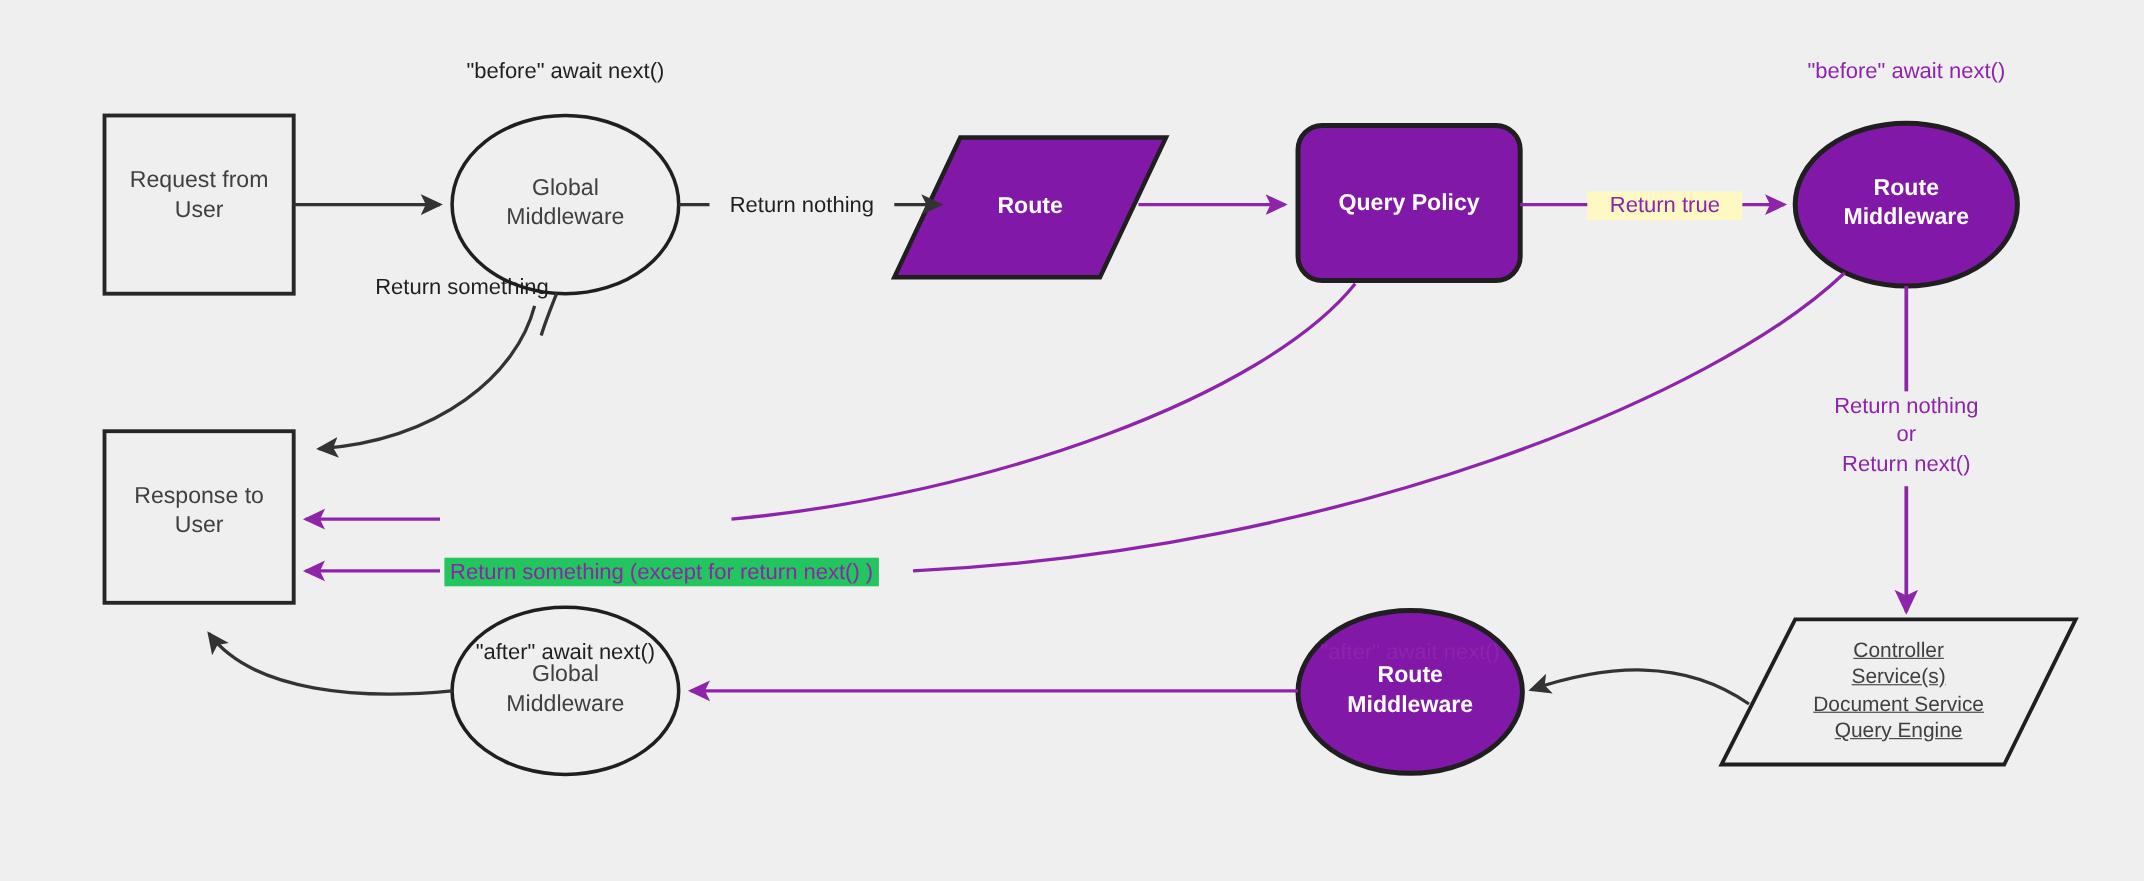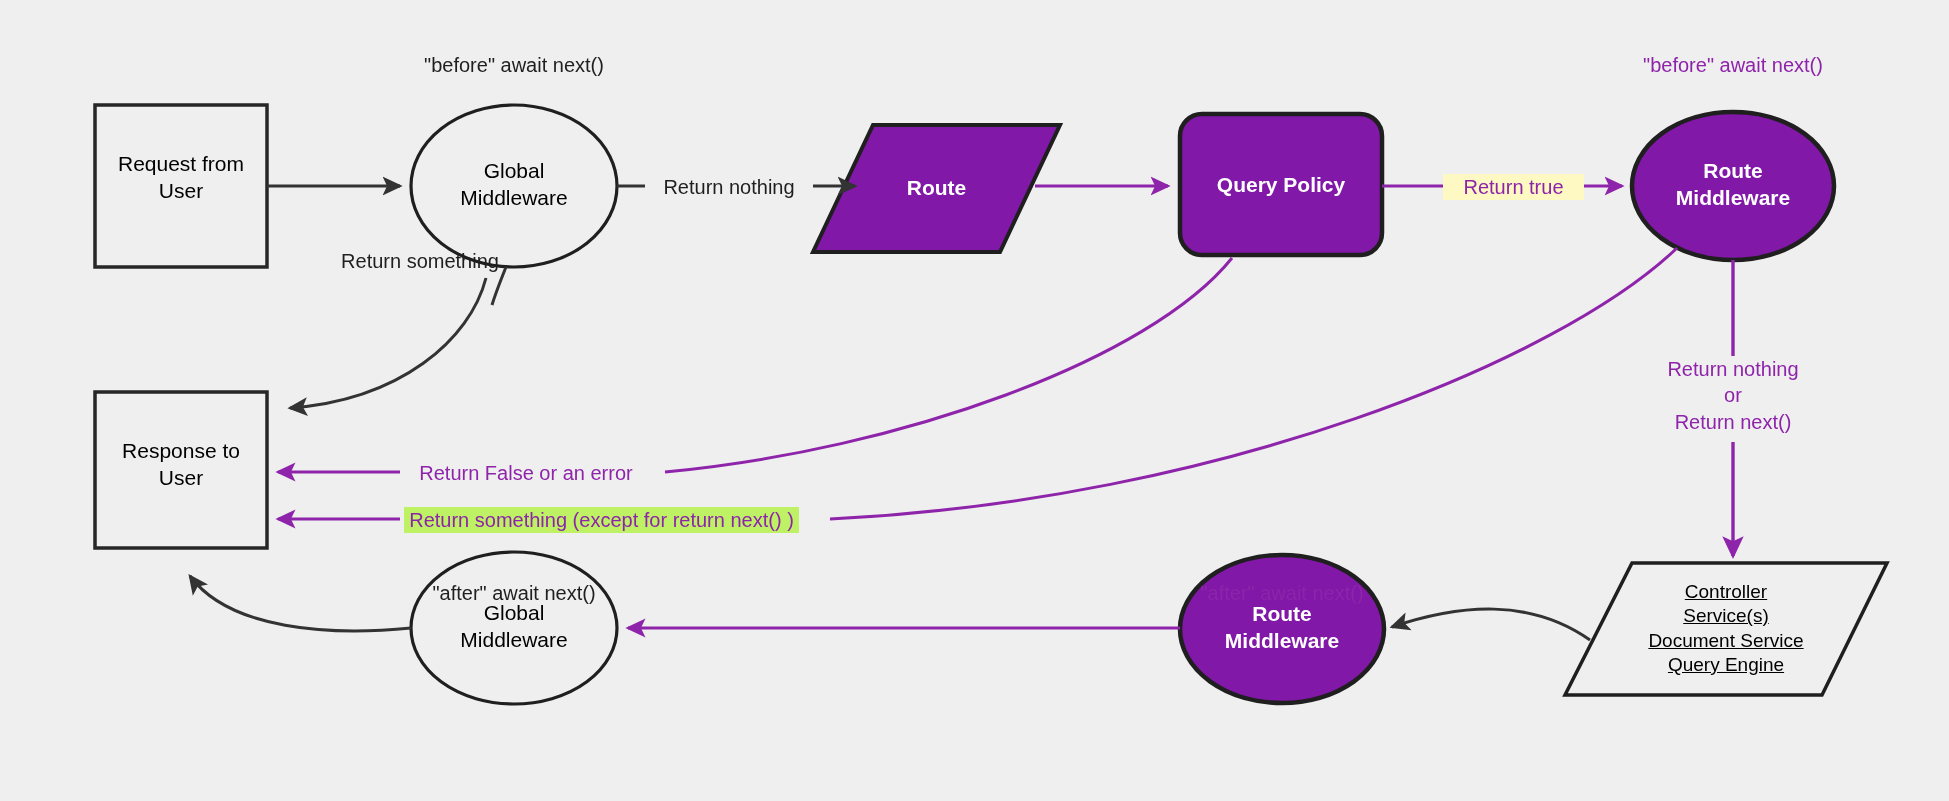--- a/index.html
+++ b/index.html
@@ -25,21 +25,21 @@
     height: 801px;
   }
   .node-label {
     position: absolute;
     text-align: center;
     line-height: 1.28;
     pointer-events: none;
     white-space: pre-line;
   }
   .dark-node-label {
-    color: #000000;
+    color: #404040;
     font-size: 21px;
     font-weight: 400;
   }
   .purple-node-label {
     color: #ffffff;
     font-size: 21px;
     font-weight: 700;
   }
   .edge-label {
     position: absolute;
@@ -152,23 +152,22 @@
   <div class="edge-label dark" style="left:414px; top:52px; width:200px;">"before" await next()</div>
 
   <div class="edge-label dark" style="left:645px; top:174px; width:168px; background:#efefef;">Return nothing</div>
 
   <div class="edge-label dark" style="left:320px; top:248px; width:200px;">Return something</div>
 
   <div class="edge-label purple" style="left:1443px; top:174px; width:141px; background:#fef9c3;">Return true</div>
 
   <div class="edge-label purple" style="left:1633px; top:52px; width:200px;">"before" await next()</div>
 
-  <div class="edge-label purple" style="left:404px; top:460px; width:244px; background:#efefef;">Return False or an error</div>
 
-  <div class="edge-label purple" style="left:404px; top:507px; width:395px; background:#bef264;">Return something (except for return next() )</div>
+  <div class="edge-label purple" style="left:404px; top:507px; width:395px; background:#22c55e;">Return something (except for return next() )</div>
 
   <div class="edge-label purple" style="left:1632px; top:356px; width:202px; background:#efefef;">Return nothing
 or
 Return next()</div>
 
   <div class="edge-label dark" style="left:418px; top:580px; width:192px;">"after" await next()</div>
 
   <div class="edge-label purple" style="left:1186px; top:580px; width:192px;">"after" await next()</div>
 
 </div>

